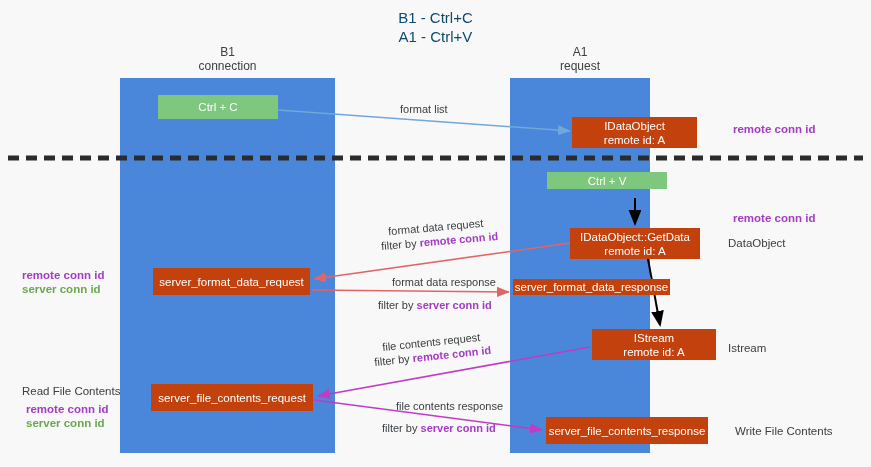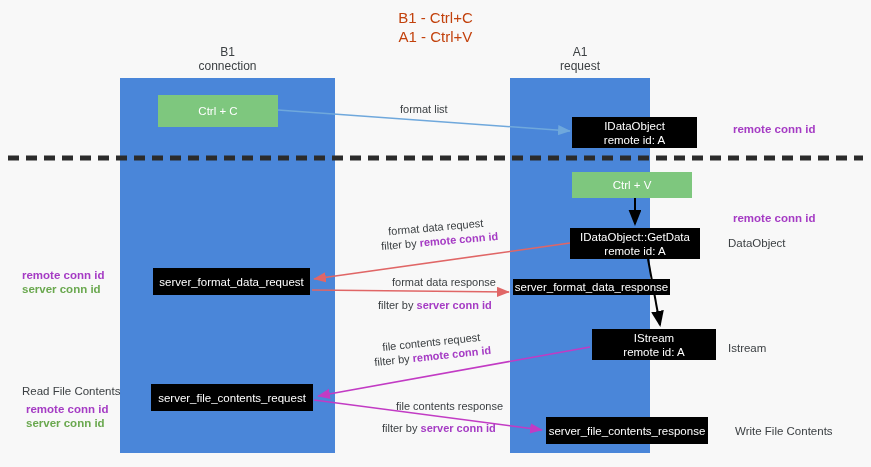--- a/index.html
+++ b/index.html
@@ -31,44 +31,44 @@
   }
   #hdr-b1 { left: 120px; top: 45px; width: 215px; }
   #hdr-a1 { left: 510px; top: 45px; width: 140px; }
 
   #title {
     position: absolute;
     left: 0;
     top: 8px;
     width: 871px;
     text-align: center;
-    color: #c2410c;
+    color: #0c4a6e;
     font-size: 15px;
     line-height: 19px;
   }
 
   .box {
     position: absolute;
     display: flex;
     flex-direction: column;
     align-items: center;
     justify-content: center;
     color: #ffffff;
     font-size: 11.5px;
     line-height: 14px;
     text-align: center;
     box-sizing: border-box;
     z-index: 6;
   }
   .box.green { background: #7ec77e; }
-  .box.orange { background: #000000; }
-
-  #box-ctrlc   { left: 158px; top: 95px;  width: 120px; height: 32px; }
+  .box.orange { background: #c2410c; }
+
+  #box-ctrlc   { left: 158px; top: 95px;  width: 120px; height: 24px; }
   #box-idata   { left: 572px; top: 117px; width: 125px; height: 31px; }
-  #box-ctrlv   { left: 572px; top: 172px; width: 120px; height: 26px; }
+  #box-ctrlv   { left: 547px; top: 172px; width: 120px; height: 17px; }
   #box-getdata { left: 570px; top: 228px; width: 130px; height: 31px; }
   #box-sfdreq  { left: 153px; top: 268px; width: 157px; height: 27px; }
   #box-sfdresp { left: 513px; top: 279px; width: 157px; height: 16px; }
   #box-istream { left: 592px; top: 329px; width: 124px; height: 31px; }
   #box-sfcreq  { left: 151px; top: 384px; width: 162px; height: 27px; }
   #box-sfcresp { left: 546px; top: 417px; width: 162px; height: 27px; }
 
   .side-label {
     position: absolute;
     font-size: 11.5px;

